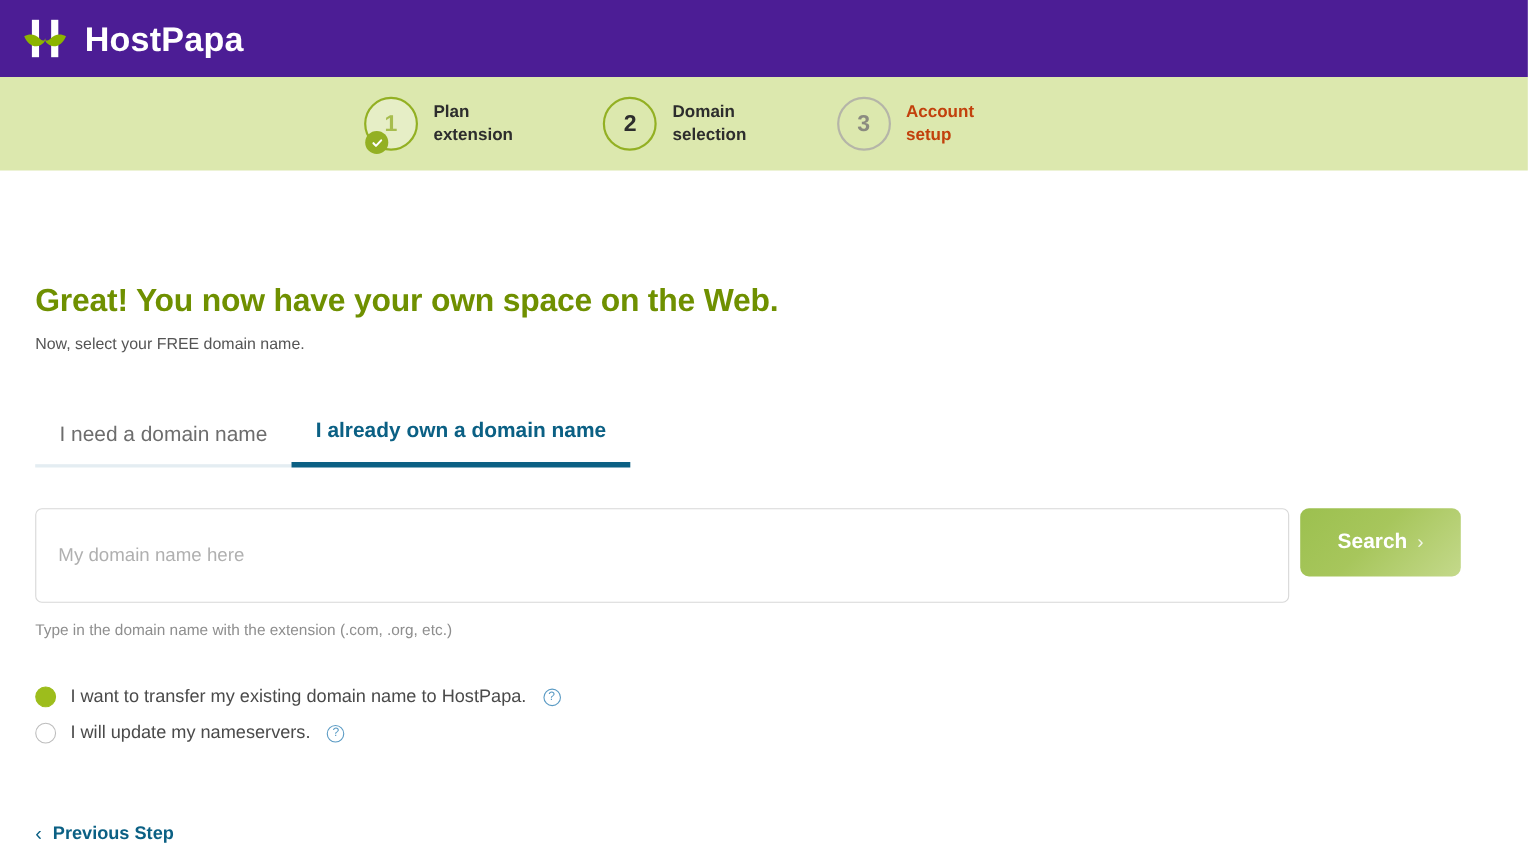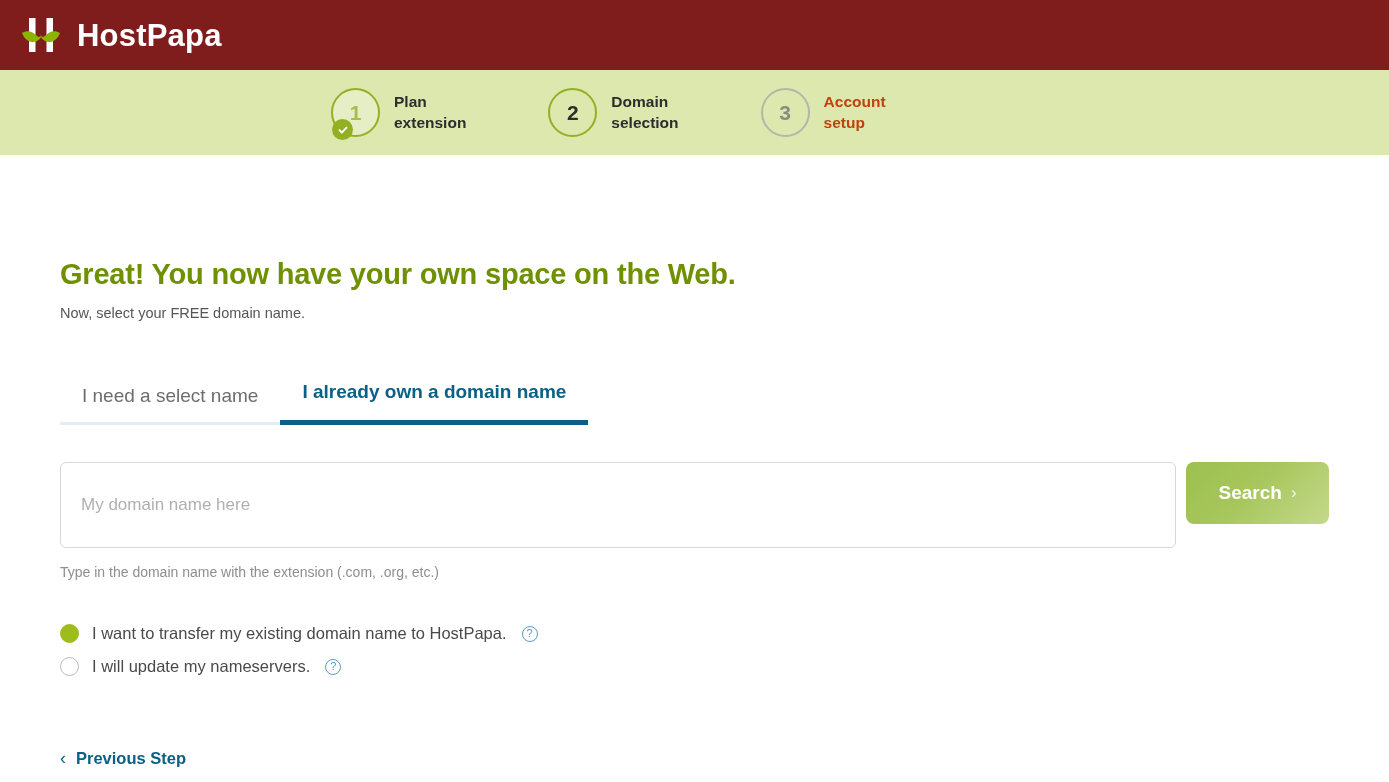--- a/index.html
+++ b/index.html
@@ -8,21 +8,21 @@
     width: 1389px;
     height: 782px;
     background: #ffffff;
     font-family: "Liberation Sans", sans-serif;
     overflow: hidden;
   }
 
   
   .topbar {
     height: 70px;
-    background: #7f1d1d;
+    background: #4c1d95;
     display: flex;
     align-items: center;
     padding-left: 18px;
   }
   .logo {
     display: flex;
     align-items: center;
     gap: 13px;
     cursor: pointer;
   }
@@ -103,21 +103,21 @@
   .step-label {
     font-size: 15.5px;
     font-weight: bold;
     line-height: 1.33;
     color: #2d2d2d;
     white-space: pre-line;
   }
   .step-label.muted { color: #c2410c; }
 
   
-  .main { padding: 0 60px; }
+  .main { padding: 0 32px; }
   .page-title {
     margin-top: 103px;
     font-size: 29px;
     font-weight: bold;
     color: #6f9000;
     letter-spacing: -0.2px;
   }
   .page-subtitle {
     margin-top: 14px;
     font-size: 14.5px;
@@ -287,21 +287,21 @@
 
   </div>
 </div>
 
 <div class="main">
 
   <h1 class="page-title">Great! You now have your own space on the Web.</h1>
   <div class="page-subtitle">Now, select your FREE domain name.</div>
 
   <div class="tabs">
-    <div class="tab">I need a select name</div>
+    <div class="tab">I need a domain name</div>
     <div class="tab active">I already own a domain name</div>
   </div>
 
   <div class="search-row">
     <input class="domain-input" type="text" placeholder="My domain name here" style="">
     <button class="search-btn">
       <span>Search</span>
       <span class="search-chevron">›</span>
     </button>
   </div>

